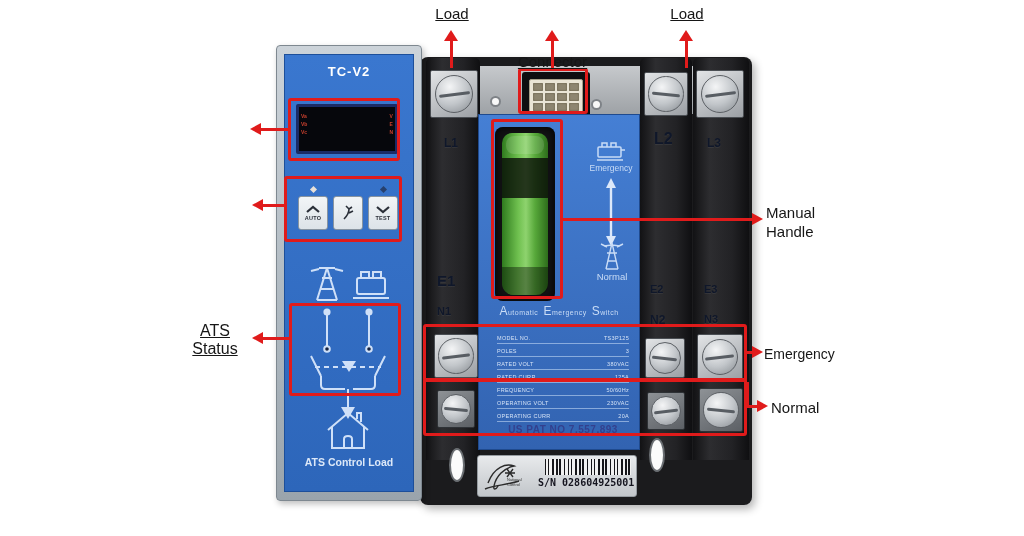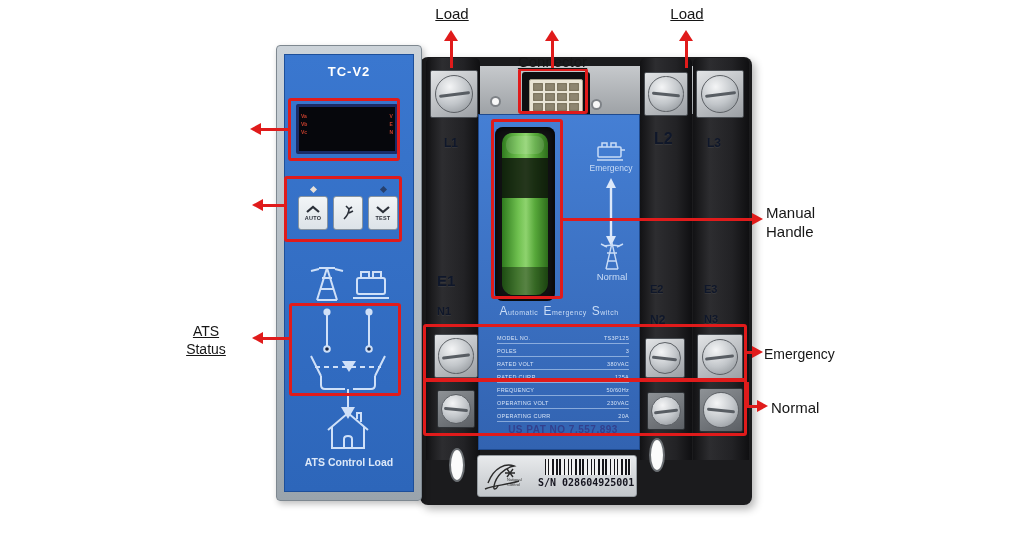--- a/index.html
+++ b/index.html
@@ -309,21 +309,21 @@
   <div class="callout center" style="left:662px;top:5px;width:50px;">Load</div>
   <div class="head-up" style="left:679px;top:30px;"></div>
   <div class="vline" style="left:685px;top:40px;height:28px;"></div>
 
   <div class="head-left" style="left:250px;top:123px;"></div>
   <div class="hline" style="left:260px;top:128px;width:28px;"></div>
 
   <div class="head-left" style="left:252px;top:199px;"></div>
   <div class="hline" style="left:262px;top:204px;width:22px;"></div>
 
-  <div class="callout center" style="left:174px;top:322px;width:64px;font-size:14px;">
+  <div class="callout center" style="left:183px;top:322px;width:64px;font-size:16px;">
     <div>ATS</div>
     <div>Status</div>
   </div>
   <div class="head-left" style="left:252px;top:332px;"></div>
   <div class="hline" style="left:262px;top:337px;width:27px;"></div>
 
   <div class="hline" style="left:563px;top:218px;width:190px;"></div>
   <div class="head-right" style="left:752px;top:213px;"></div>
   <div class="callout" style="left:766px;top:203px;width:72px;line-height:19px;">
     <div>Manual</div>

